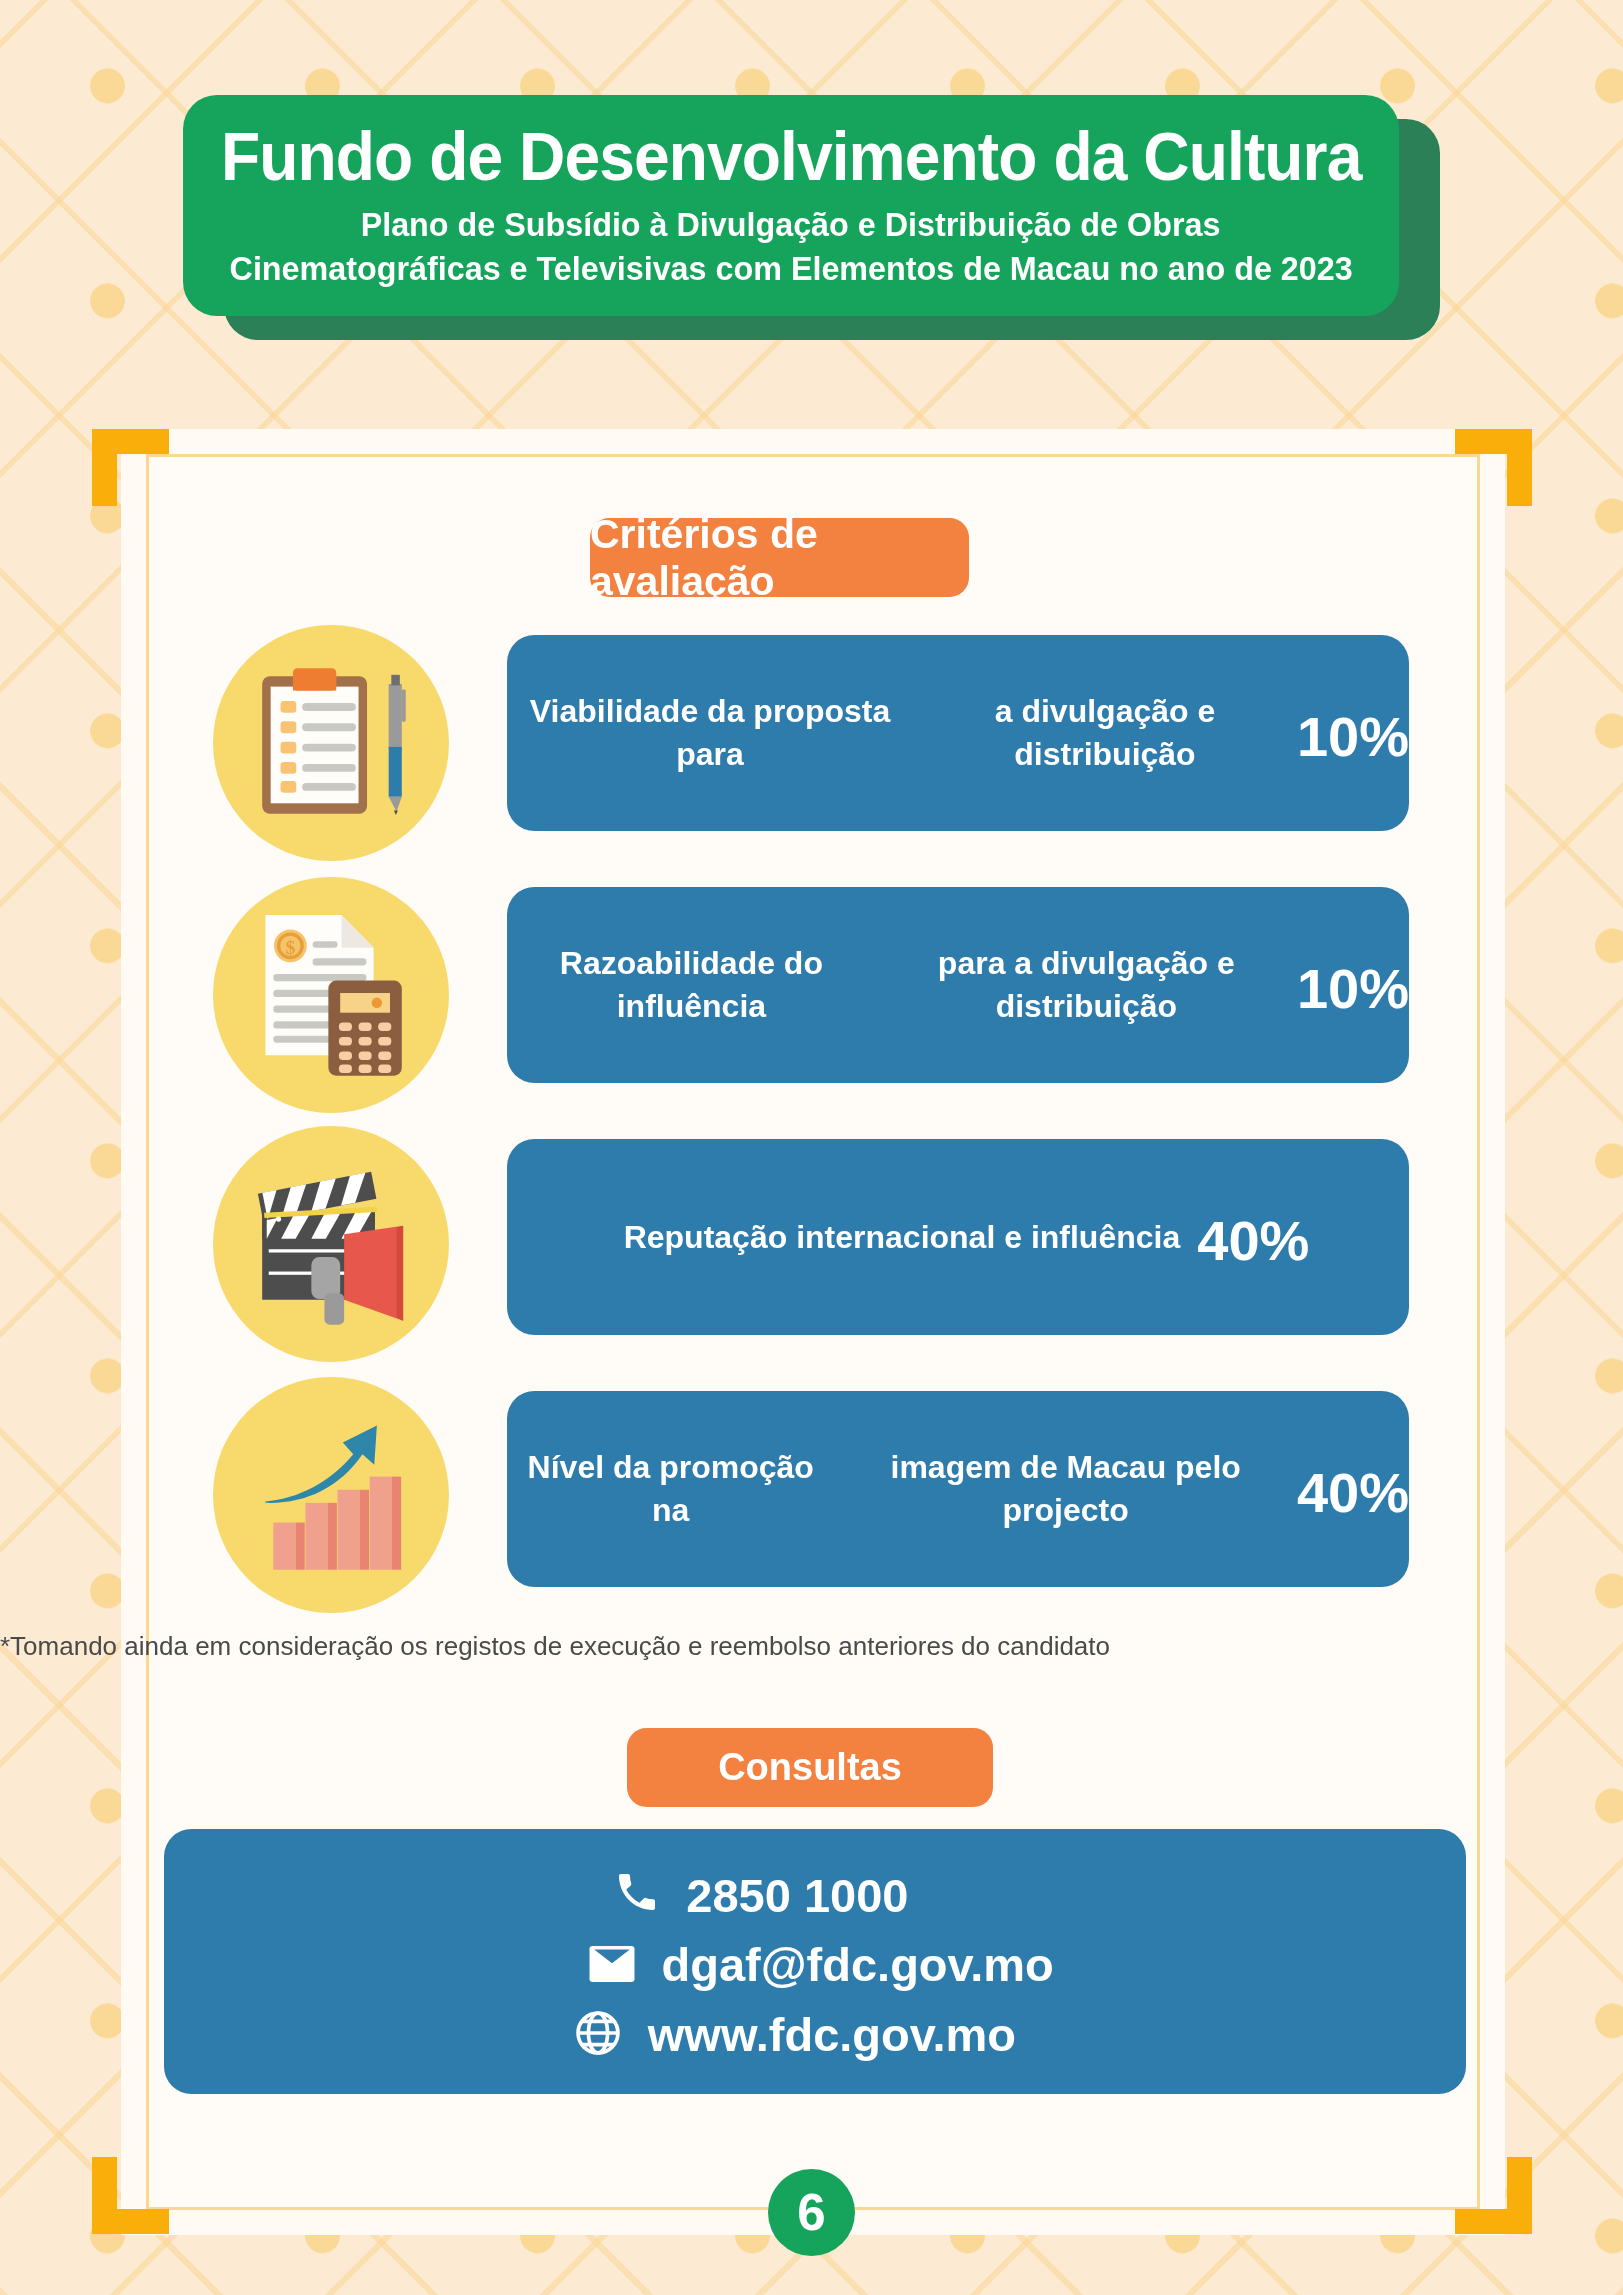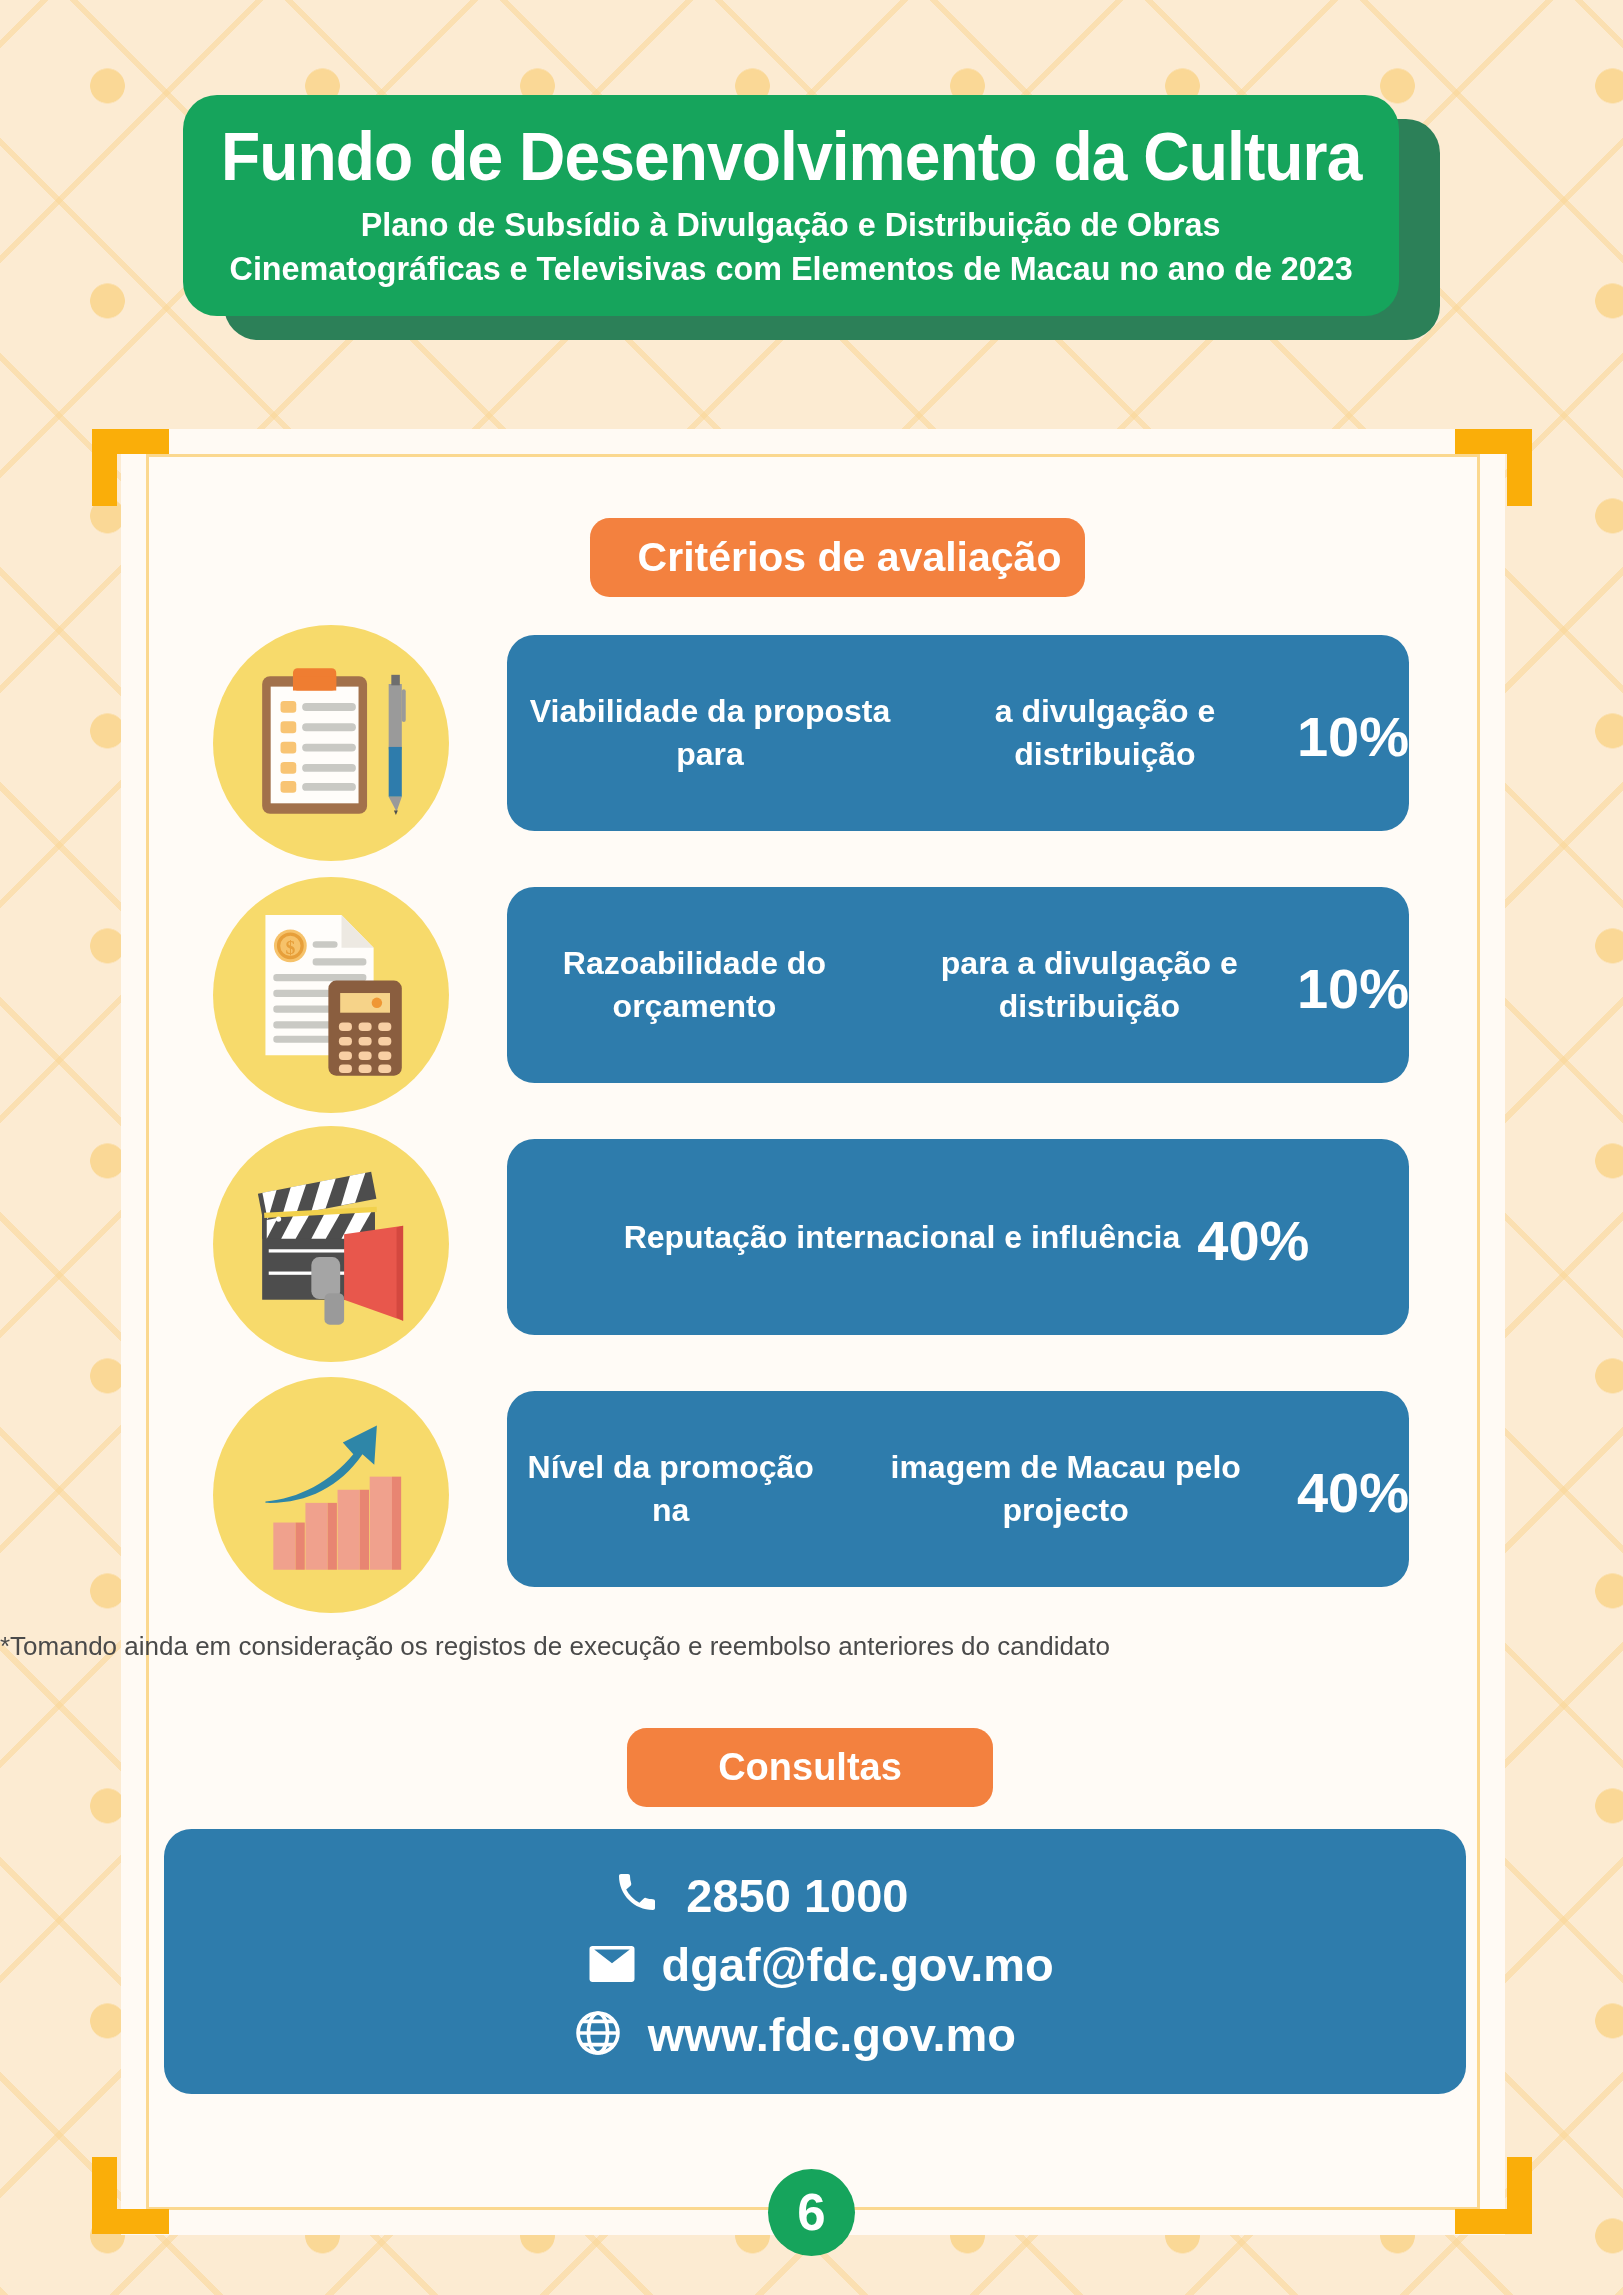--- a/index.html
+++ b/index.html
@@ -149,24 +149,23 @@
     font-weight: 700;
     display: flex;
     align-items: center;
     justify-content: center;
     box-sizing: border-box;
   }
   .pill-criteria {
     position: absolute;
     left: 590px;
     top: 518px;
-    width: 495px;
+    width: 379px;
     height: 79px;
     font-size: 41px;
-    padding-left: 24px;
   }
   .pill-consultas {
     position: absolute;
     left: 627px;
     top: 1728px;
     width: 366px;
     height: 79px;
     font-size: 38px;
   }
 
@@ -379,21 +378,21 @@
         <rect x="192" y="266" width="20" height="13" rx="6"></rect>
         <rect x="222" y="266" width="20" height="13" rx="6"></rect>
         <rect x="252" y="266" width="20" height="13" rx="6"></rect>
         <rect x="192" y="286" width="20" height="13" rx="6"></rect>
         <rect x="222" y="286" width="20" height="13" rx="6"></rect>
         <rect x="252" y="286" width="20" height="13" rx="6"></rect>
       </g>
     </svg>
   </div>
   <div class="crit-box" style="top:887px; height:196px">
-    <div class="crit-text">Razoabilidade do orçamento</div>
+    <div class="crit-text">Razoabilidade do influência</div>
     <div class="crit-text">para a divulgação e distribuição</div>
     <div class="crit-pct">10%</div>
   </div>
 
   <div class="icon-circle" style="top:1126px">
     <svg viewBox="0 0 360 360" xmlns="http://www.w3.org/2000/svg">
       <rect x="75" y="135" width="172" height="130" fill="#4D4D4D"></rect>
       <rect x="85" y="188" width="152" height="5" fill="#FFFFFF"></rect>
       <rect x="85" y="222" width="152" height="5" fill="#FFFFFF"></rect>
       <rect x="75" y="130" width="172" height="42" fill="#4D4D4D"></rect>

